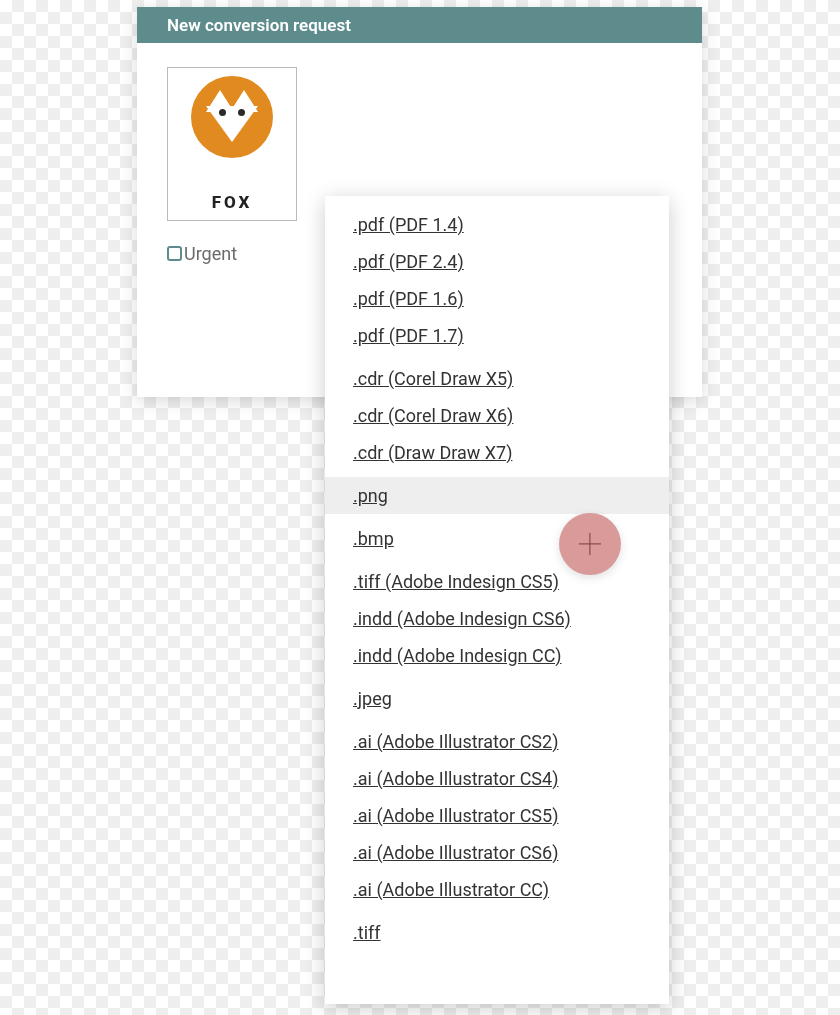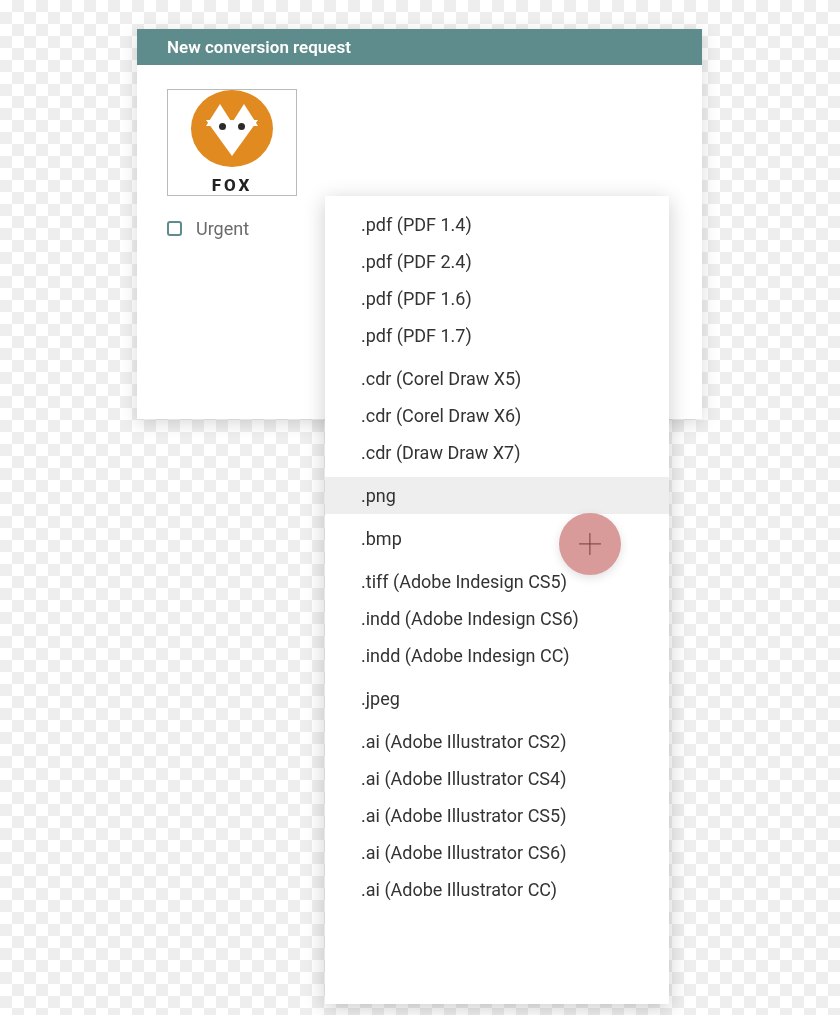--- a/index.html
+++ b/index.html
@@ -13,21 +13,21 @@
         linear-gradient(45deg, transparent 75%, #eee 75%),
         linear-gradient(-45deg, transparent 75%, #eee 75%);
       background-size: 24px 24px;
       background-position: 0 0, 0 12px, 12px -12px, -12px 0px;
       background-color: #fff;
       position: relative;
     }
     .card {
       position: absolute;
       left: 137px;
-      top: 29px;
+      top: 7px;
       width: 565px;
       height: 390px;
       background: #fff;
       box-shadow: 0 4px 16px rgba(0,0,0,0.15);
     }
     .card-header {
       background: #5e8b8b;
       color: #fff;
       padding: 10px 30px;
       font-size: 17px;
@@ -40,27 +40,27 @@
       display: flex;
       padding: 24px 30px;
       gap: 30px;
     }
     .left-col {
       width: 130px;
       flex-shrink: 0;
     }
     .logo-box {
       width: 130px;
-      height: 107px;
+      height: 154px;
       border: 1px solid #bbb;
       display: flex;
       flex-direction: column;
       align-items: center;
       justify-content: space-between;
-      padding: 0;
+      padding: 8px;
     }
     .logo-circle {
       width: 82px;
       height: 82px;
       background: #e08a1f;
       border-radius: 50%;
       position: relative;
       overflow: hidden;
     }
     .fox-face {
@@ -100,21 +100,21 @@
     .logo-text {
       margin-top: 8px;
       font-weight: 800;
       letter-spacing: 3px;
       font-size: 17px;
       color: #222;
     }
     .urgent-row {
       display: flex;
       align-items: center;
-      gap: 14px;
+      gap: 2px;
       margin-top: 22px;
       color: #5e8b8b;
       cursor: pointer;
     }
     .checkbox {
       width: 15px;
       height: 15px;
       border: 2px solid #5e8b8b;
       border-radius: 3px;
       flex-shrink: 0;
@@ -170,24 +170,25 @@
     }
     .dropdown-inner {
       height: 100%;
       overflow-y: auto;
       padding: 10px 0;
     }
     .dropdown-inner::-webkit-scrollbar { width: 7px; }
     .dropdown-inner::-webkit-scrollbar-thumb { background: #bbb; border-radius: 3px; }
     .dropdown-inner::-webkit-scrollbar-track { background: transparent; }
     .opt {
-      padding: 8px 36px;
+      padding: 8px 28px;
       font-size: 18px;
       color: #333;
       cursor: pointer;
+      text-decoration: underline;
     }
     .opt.hovered {
       background: #eee;
     }
     .group-gap {
       height: 6px;
     }
     .fab {
       position: absolute;
       left: 559px;
@@ -273,18 +274,19 @@
       <div class="opt">.indd (Adobe Indesign CC)</div>
       <div class="group-gap"></div>
       <div class="opt">.jpeg</div>
       <div class="group-gap"></div>
       <div class="opt">.ai (Adobe Illustrator CS2)</div>
       <div class="opt">.ai (Adobe Illustrator CS4)</div>
       <div class="opt">.ai (Adobe Illustrator CS5)</div>
       <div class="opt">.ai (Adobe Illustrator CS6)</div>
       <div class="opt">.ai (Adobe Illustrator CC)</div>
       <div class="group-gap"></div>
+      <div class="opt">.tiff</div>
     </div>
 </div>
 
 <div class="fab">
   <div class="fab-plus"></div>
 </div>
 
 </body></html>

